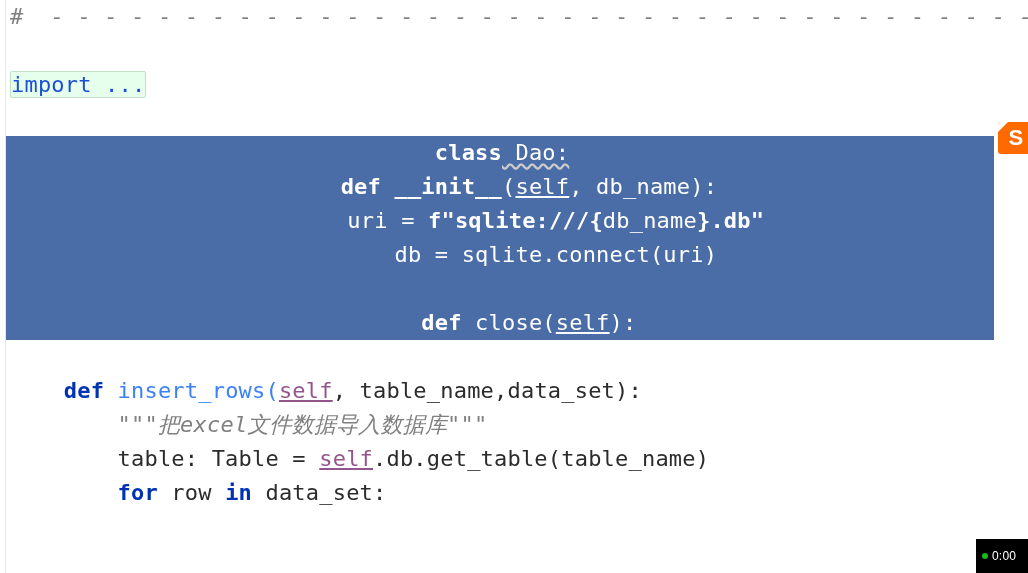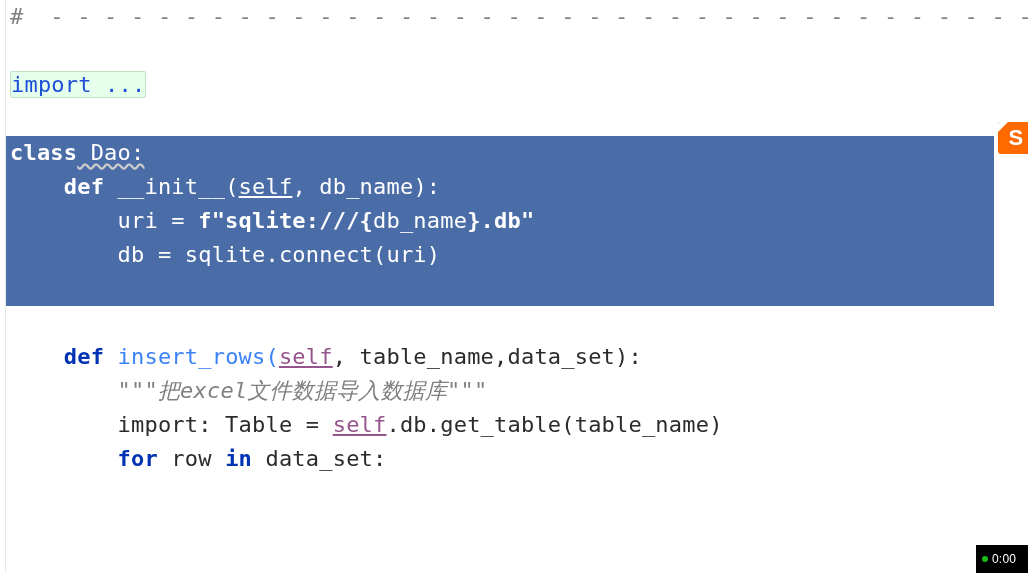--- a/index.html
+++ b/index.html
@@ -21,40 +21,40 @@
     letter-spacing: 0.2px;
   }
   .line {
     white-space: pre;
     height: 34px;
     color: #2b2b2b;
   }
   .c-grey { color: #808080; }
   .c-kw   { color: #0033b3; font-weight: bold; }
   .c-fn   { color: #3b82f6; }
-  .c-fn-b { color: #7a3e9d; font-weight: normal; }
+  .c-fn-b { color: #7a3e9d; font-weight: bold; }
   .c-self { color: #94558d; text-decoration: underline; }
   .c-fstr { color: #067d17; font-weight: bold; }
   .c-doc  { color: #808080; font-style: italic; }
 
   
   .sel {
     background: #4a6da7;
     color: #ffffff;
     display: inline-block;
   }
   .sel .c-kw,
   .sel .c-fn,
   .sel .c-fn-b,
   .sel .c-self,
   .sel .c-str,
   .sel .c-fstr,
   .sel .c-doc { color: #ffffff; }
   .sel-full { width: 988px; }
-  .sel-first { margin-left: -4px; padding-left: 4px; }
+  .sel-first { margin-left: -4px; padding-left: 4px; text-align: center; }
 
   .folded {
     background: #e6ffed;
     border: 1px solid #c2e0c6;
     border-radius: 2px;
     color: #1d4ed8;
     padding: 0 0px;
   }
 
   .wavy-underline {
@@ -87,21 +87,21 @@
     border-style:solid;
     border-width:10px 10px 0 0;
     border-color:#fff transparent transparent transparent;
   }
 
   
   .clock {
     position: absolute;
     right: 0;
     bottom: 0;
-    height: 28px;
+    height: 34px;
     min-width: 52px;
     padding: 0 6px;
     background: #000;
     color: #fff;
     font-family: Arial, sans-serif;
     font-size: 12px;
     line-height: 16px;
     display:flex;
     align-items:center;
     gap:4px;
@@ -136,29 +136,30 @@
 
   <div class="line"><span class="sel sel-full sel-first">    <span class="c-kw">def</span> <span class="c-fn-b">__init__</span><span>(</span><span class="c-self">self</span><span>, db_name):</span></span></div>
 
   <div class="line"><span class="sel sel-full sel-first">        <span>uri = </span><span class="c-fstr">f"sqlite:///</span><span class="c-fstr">{</span><span>db_name</span><span class="c-fstr">}</span><span class="c-fstr">.db"</span></span></div>
 
   <div class="line"><span class="sel sel-full sel-first">        <span>db = sqlite.connect(uri)</span></span></div>
 
 
   <div class="line"><span class="sel sel-full sel-first"> </span></div>
 
+  <div class="line"><span class="sel sel-full sel-first">    <span class="c-kw">def</span><span class="c-fn"> close(</span><span class="c-self">self</span><span>):</span></span></div>
 
 
   <div class="line"> </div>
 
   <div class="line">    <span class="c-kw">def</span><span class="c-fn"> insert_rows(</span><span class="c-self">self</span><span>, table_name,data_set):</span></div>
 
   <div class="line">        <span class="c-doc">"""把excel文件数据导入数据库"""</span></div>
 
-  <div class="line">        <span>import: Table = </span><span class="c-self">self</span><span>.db.get_table(table_name)</span></div>
+  <div class="line">        <span>table: Table = </span><span class="c-self">self</span><span>.db.get_table(table_name)</span></div>
 
   <div class="line">        <span class="c-kw">for</span><span> row </span><span class="c-kw">in</span><span> data_set:</span></div>
 
   <div class="ime-badge"><span>S</span></div>
 
   <div class="clock">
     <span class="clock-dot"></span>
     <span>0:00</span>
   </div>
 </div>

